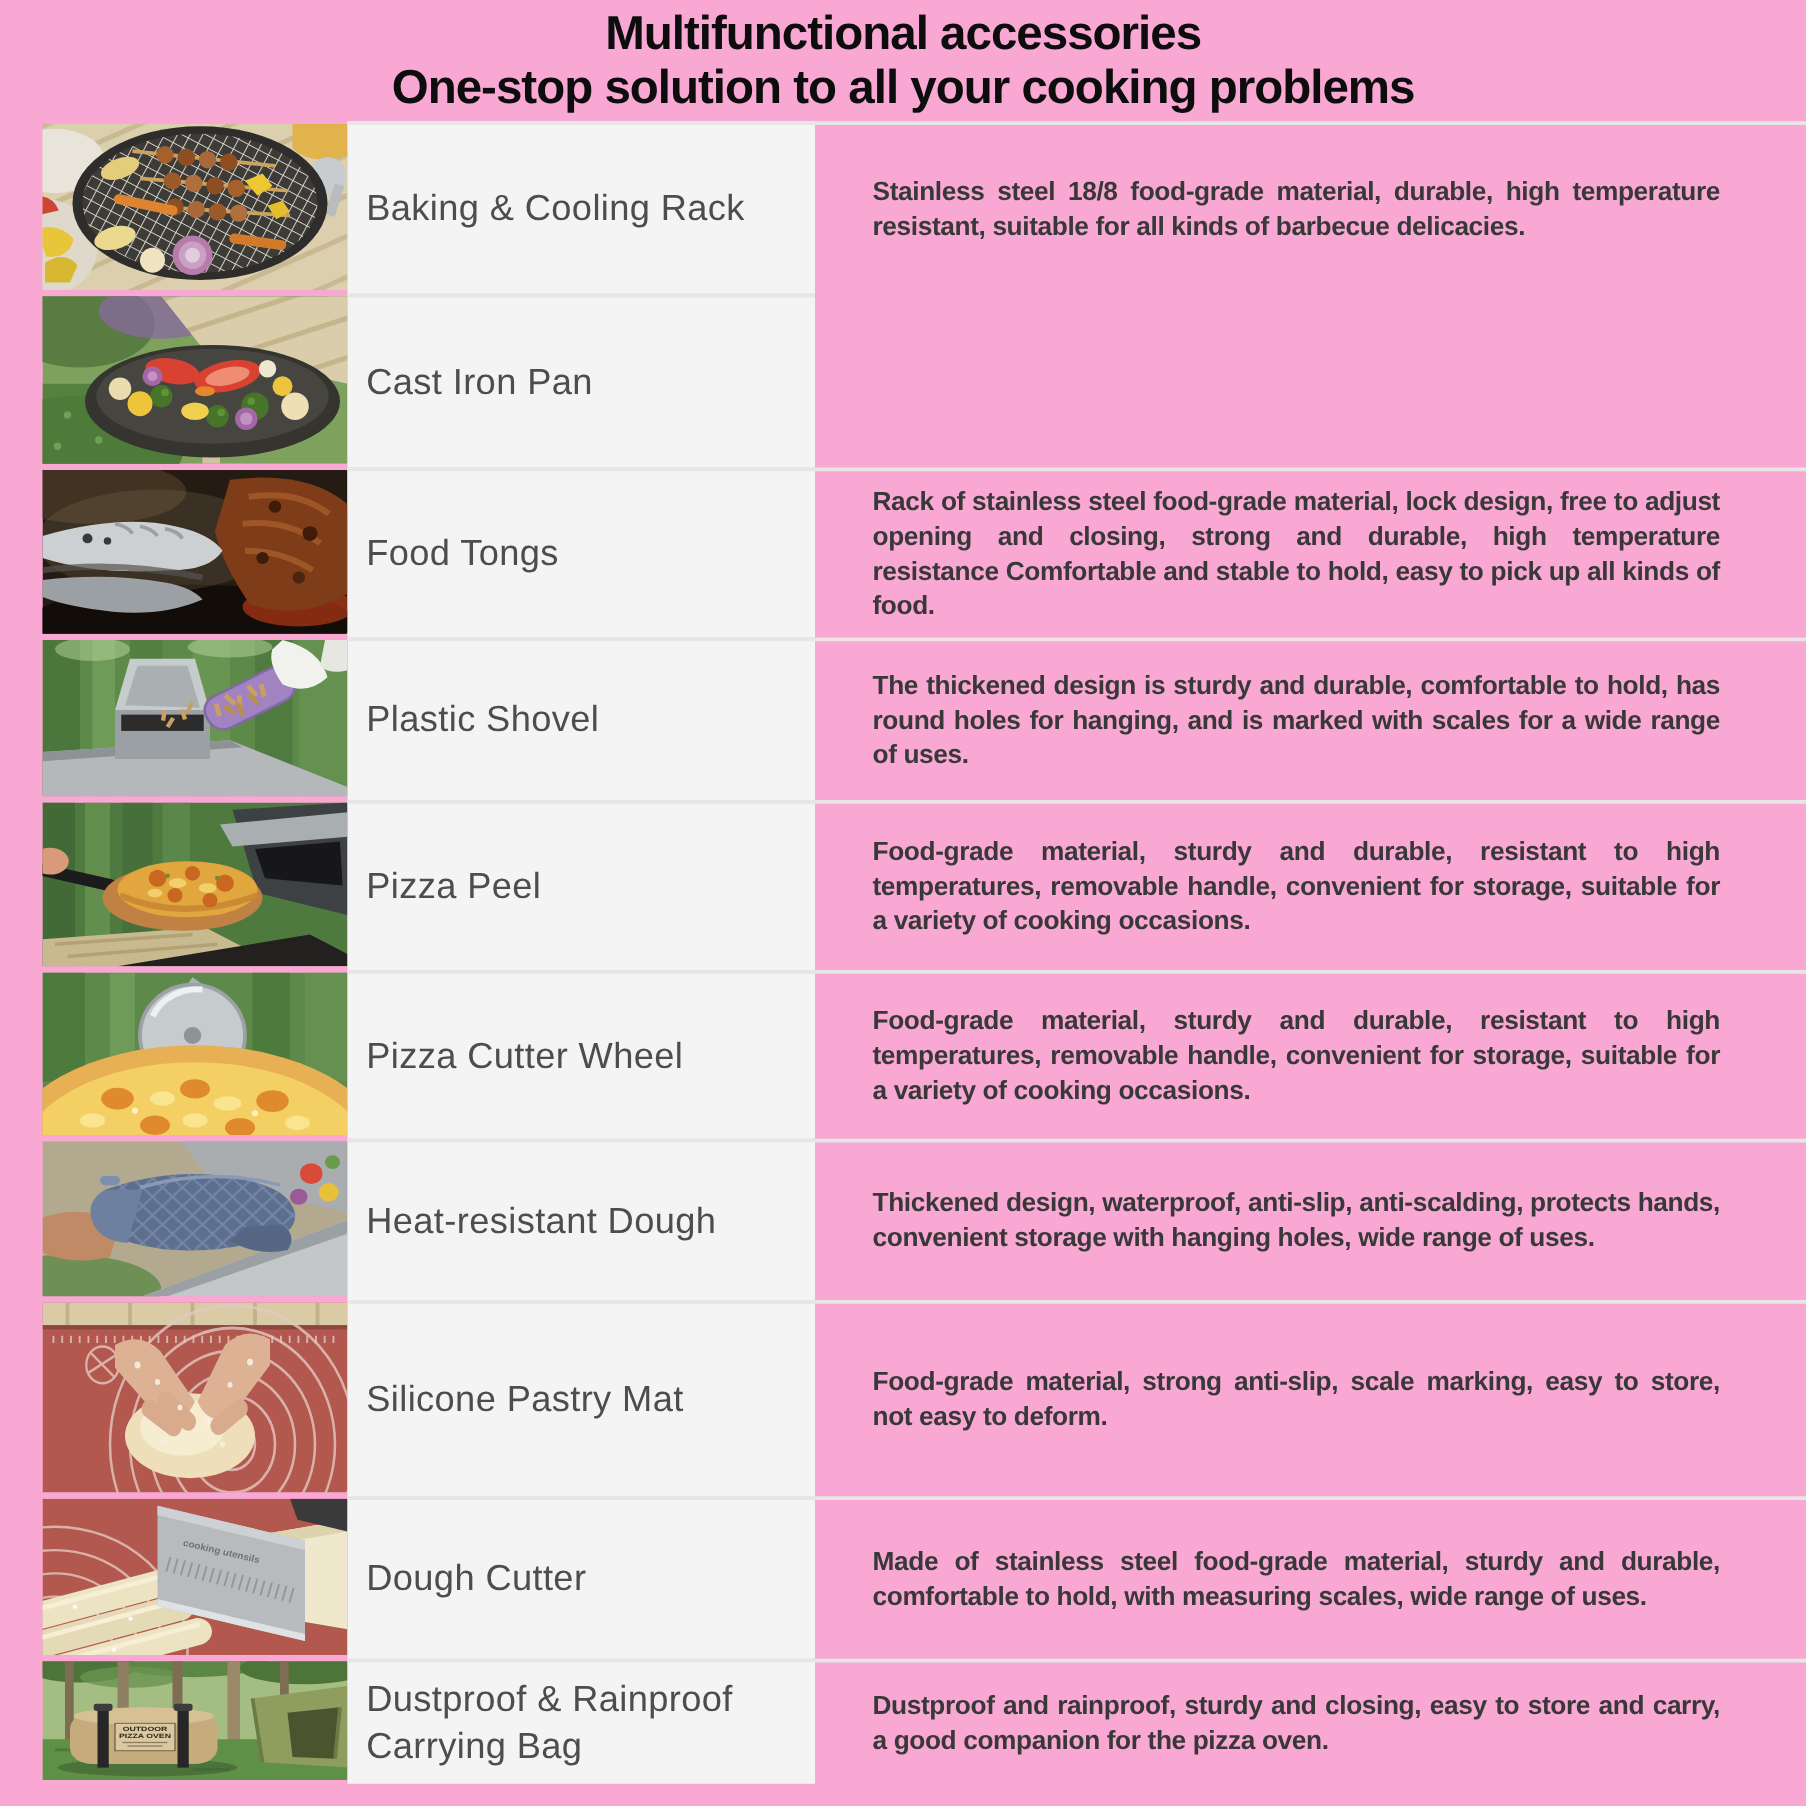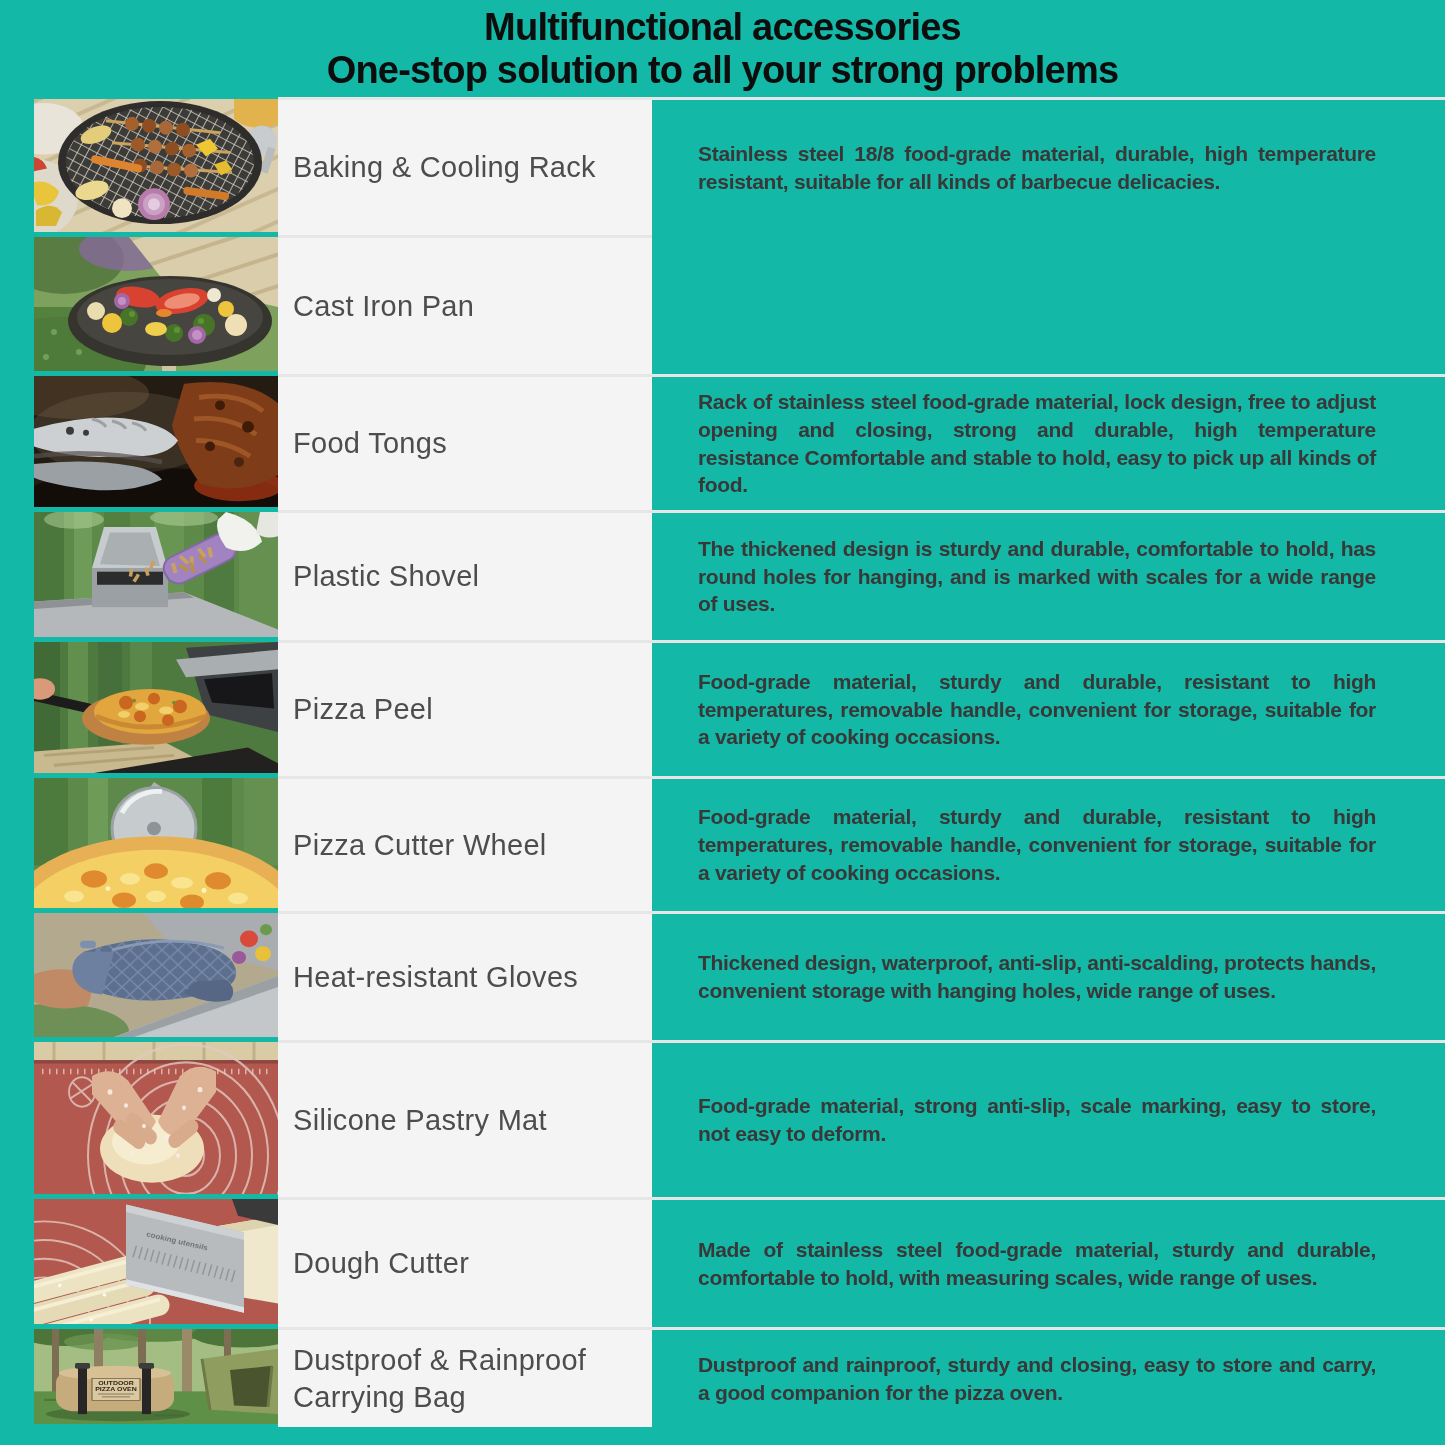--- a/index.html
+++ b/index.html
@@ -1,16 +1,16 @@
 <!DOCTYPE html>
 <html><head>
 <meta charset="utf-8">
 <style>
   html,body{margin:0;padding:0;background:#fff;}
-  .page{width:1445px;height:1445px;background:#14b8a6;overflow:hidden;
+  .page{width:1445px;height:1445px;background:#f9a8d4;overflow:hidden;
         font-family:"Liberation Sans", sans-serif;}
   .header{height:97px;display:flex;flex-direction:column;justify-content:center;
           align-items:center;text-align:center;}
   .title-line{font-weight:bold;font-size:38px;line-height:43px;color:#0d0d0d;
               letter-spacing:-0.8px;}
   .table{width:1445px;}
   .row{display:flex;align-items:stretch;box-sizing:border-box;}
   .row:nth-of-type(1){height:138px;}
   .row:nth-of-type(2){height:139px;}
   .row:nth-of-type(3){height:136px;}
@@ -32,21 +32,21 @@
         text-align:justify;letter-spacing:-0.3px;}
   svg text{font-family:"Liberation Sans", sans-serif;font-weight:bold;}
 </style>
 </head>
 <body>
 
 <div class="page">
 
   <div class="header">
     <div class="title-line">Multifunctional accessories</div>
-    <div class="title-line">One-stop solution to all your strong problems</div>
+    <div class="title-line">One-stop solution to all your cooking problems</div>
   </div>
 
   <div class="table">
 
     <div class="row">
       <div class="thumb">
         <svg viewBox="0 0 244 134" preserveAspectRatio="none">
           <defs>
             <pattern id="p1w" width="30" height="30" patternUnits="userSpaceOnUse" patternTransform="rotate(-24)">
               <rect width="30" height="30" fill="#dccfae"></rect>
@@ -335,21 +335,21 @@
           <path d="M0 66 q32 -12 62 4 l-8 30 q-32 8 -54 -4 z" fill="#c08a66"></path>
           <path d="M50 42 q62 -24 122 -6 q26 8 30 26 q2 18 -24 24 q-60 16 -106 2 q-24 -8 -26 -24 z" fill="#5d6f8e"></path>
           <rect width="244" height="134" fill="url(#p7q)" clip-path="url(#c7)"></rect>
           <path d="M150 86 q22 14 46 8 q8 -12 -4 -22 l-30 2 z" fill="#556785"></path>
           <path d="M50 42 q-16 10 -10 28 q6 16 28 18 l12 -46 z" fill="#6e809f"></path>
           <rect x="46" y="30" width="16" height="8" rx="4" fill="#7d8fae"></rect>
           <path d="M78 40 q58 -18 112 -2" stroke="#8a9ab5" stroke-width="3" fill="none"></path>
         </svg>
       </div>
       <div class="name-col">
-        <span class="name">Heat-resistant Gloves</span>
+        <span class="name">Heat-resistant Dough</span>
       </div>
       <div class="desc-col">
         <p class="desc">Thickened design, waterproof, anti-slip, anti-scalding, protects hands, convenient storage with hanging holes, wide range of uses.</p>
       </div>
     </div>
 
     <div class="row">
       <div class="thumb">
         <svg viewBox="0 0 244 134" preserveAspectRatio="none">
           <rect width="244" height="134" fill="#b2584e"></rect>

